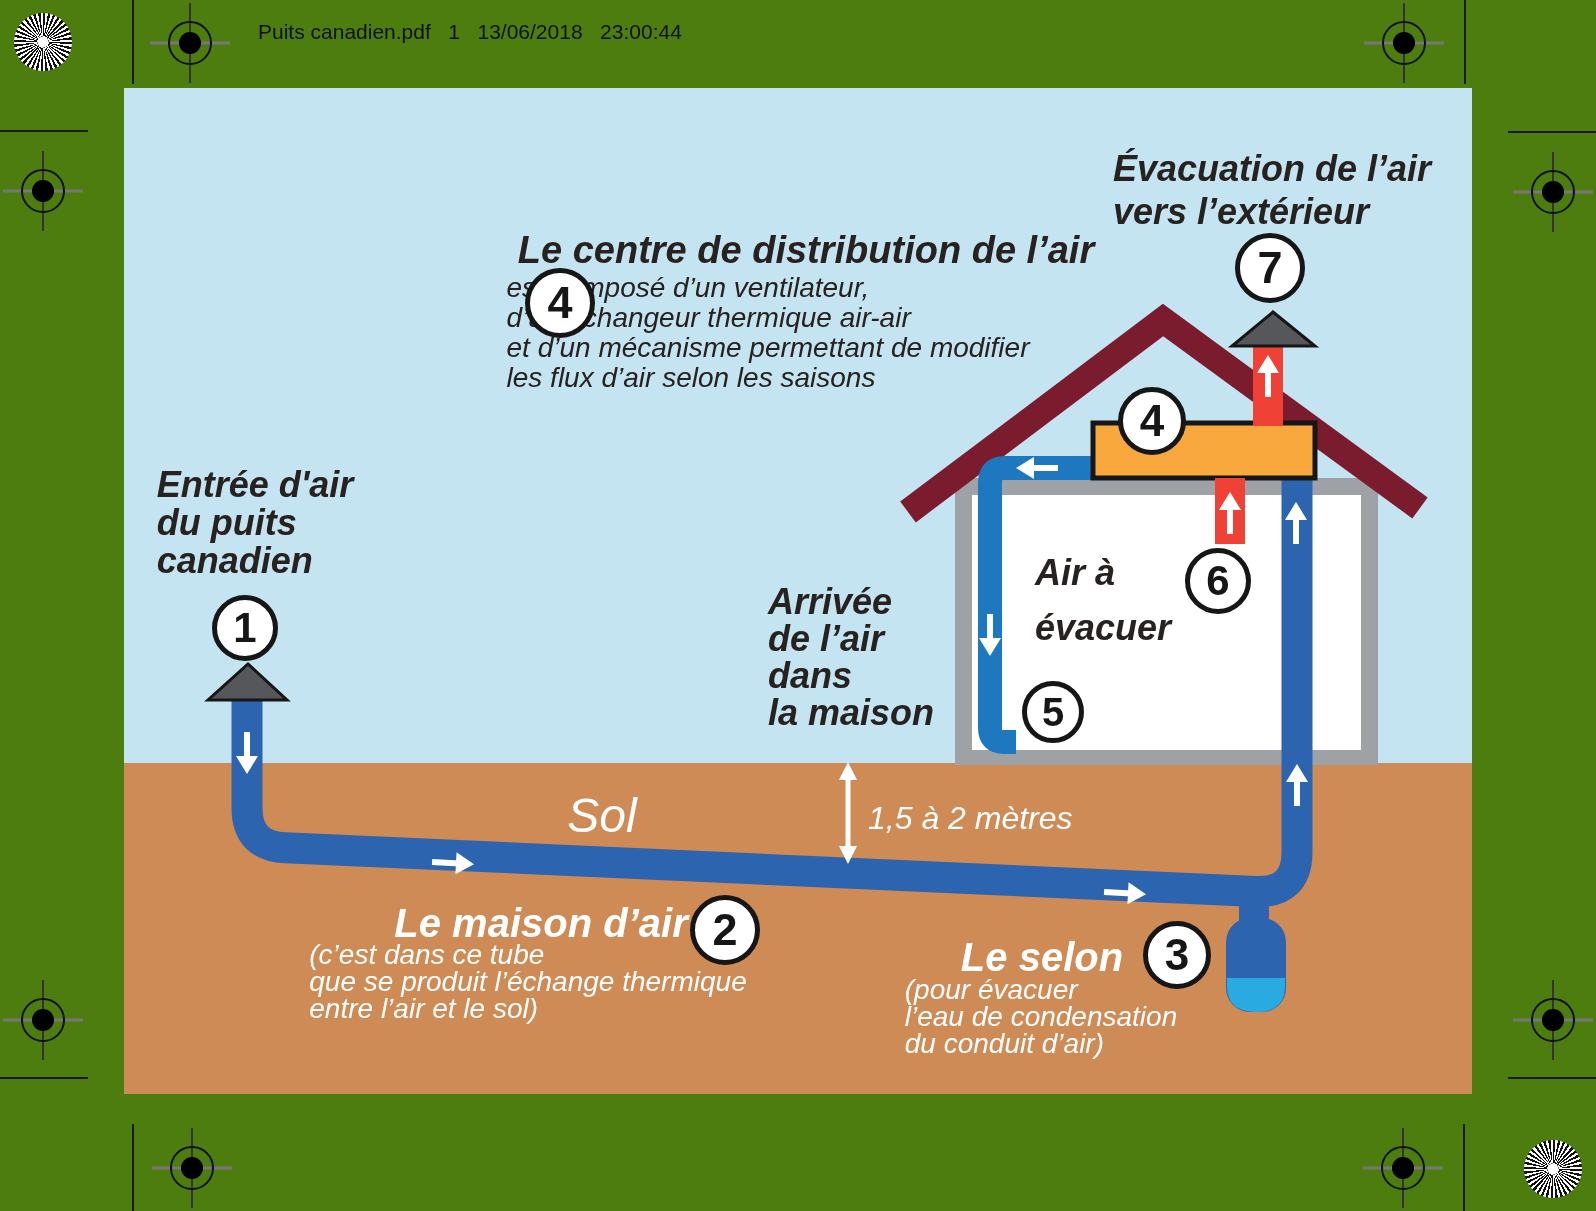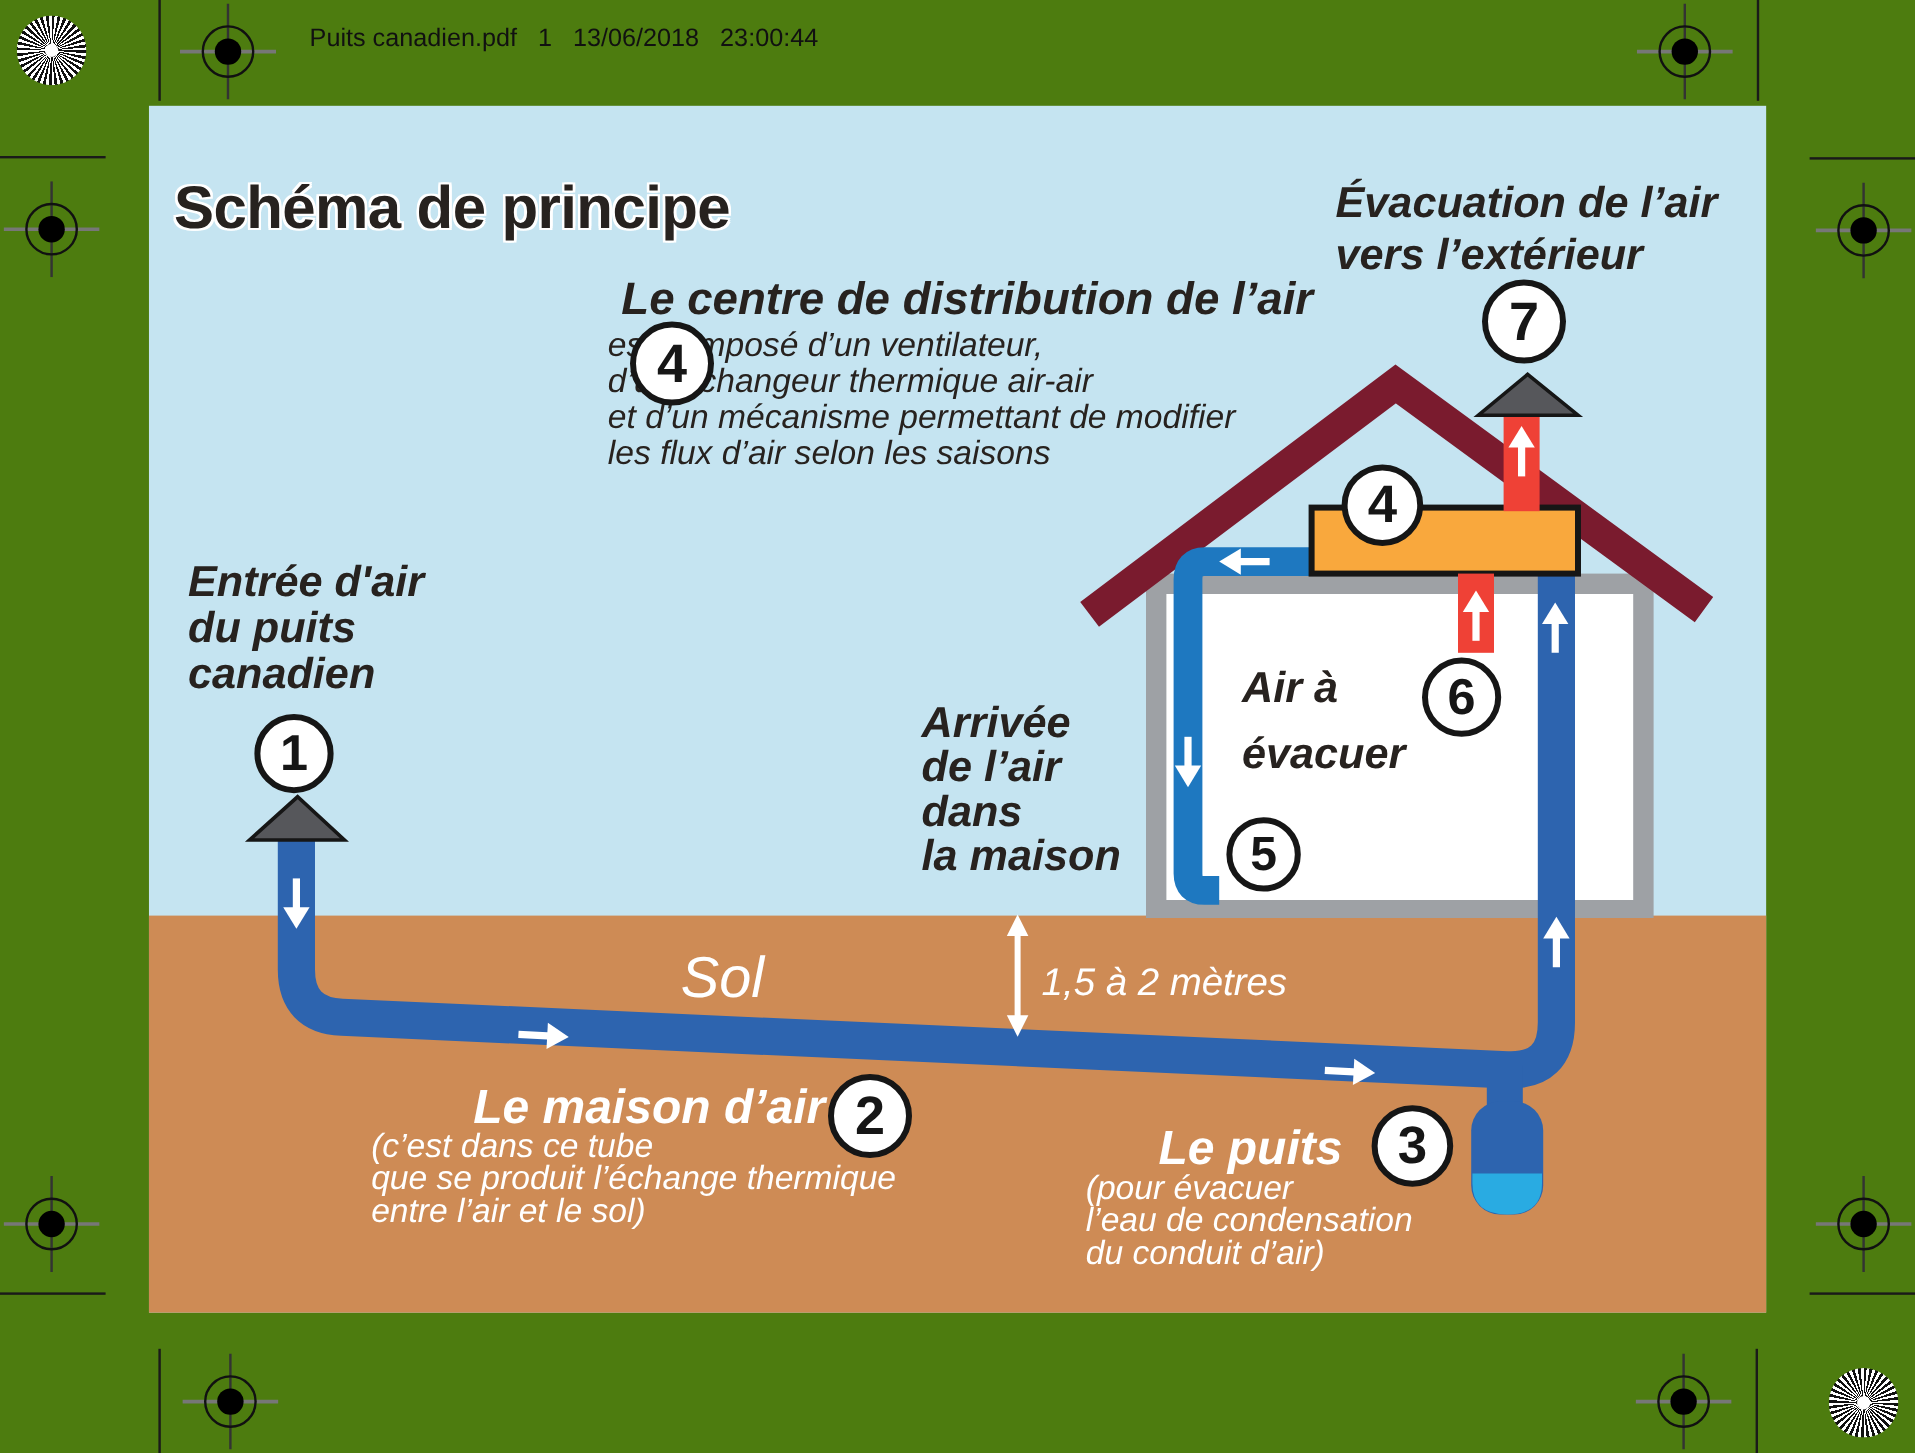--- a/index.html
+++ b/index.html
@@ -137,21 +137,20 @@
       <use href="#arr" transform="translate(990,634)"></use>
     </g>
 
     <g>
       <line x1="848" y1="776" x2="848" y2="850" stroke="#ffffff" stroke-width="5"></line>
       <polygon points="839,780 857,780 848,762" fill="#ffffff"></polygon>
       <polygon points="839,846 857,846 848,864" fill="#ffffff"></polygon>
     </g>
   </svg>
 
-  <div id="diagram-title">Schéma de principe</div>
 
   <div class="lbl" style="left:1272px;top:147px;font-size:36px;font-weight:600;line-height:43px;">Évacuation de l’air
 vers l’extérieur</div>
 
   <div class="lbl" style="left:806px;top:229px;font-size:38px;font-weight:600;">Le centre de distribution de l’air</div>
   <div class="lbl" style="left:768px;top:273px;font-size:28px;line-height:30px;">est composé d’un ventilateur,
 d’un échangeur thermique air-air
 et d’un mécanisme permettant de modifier
 les flux d’air selon les saisons</div>
 
@@ -169,21 +168,21 @@
 
   <div class="lbl white" style="left:602px;top:788px;font-size:48px;">Sol</div>
 
   <div class="lbl white" style="left:868px;top:800px;font-size:32px;transform:none;text-align:left;">1,5 à 2 mètres</div>
 
   <div class="lbl white" style="left:541px;top:901px;font-size:40px;font-weight:600;">Le maison d’air</div>
   <div class="lbl white" style="left:528px;top:941px;font-size:28px;line-height:27px;">(c’est dans ce tube
 que se produit l’échange thermique
 entre l’air et le sol)</div>
 
-  <div class="lbl white" style="left:1042px;top:935px;font-size:40px;font-weight:600;">Le puits</div>
+  <div class="lbl white" style="left:1042px;top:935px;font-size:40px;font-weight:600;">Le selon</div>
   <div class="lbl white" style="left:1041px;top:976px;font-size:28px;line-height:27px;">(pour évacuer
 l’eau de condensation
 du conduit d’air)</div>
 
   <div class="badge" style="left:212px;top:595px;width:66px;height:66px;font-size:42px;">1</div>
   <div class="badge" style="left:690px;top:895px;width:70px;height:70px;font-size:45px;">2</div>
   <div class="badge" style="left:1143px;top:921px;width:68px;height:68px;font-size:44px;">3</div>
   <div class="badge" style="left:525px;top:268px;width:70px;height:70px;font-size:45px;">4</div>
   <div class="badge" style="left:1118px;top:387px;width:68px;height:68px;font-size:44px;">4</div>
   <div class="badge" style="left:1022px;top:681px;width:62px;height:62px;font-size:40px;">5</div>

